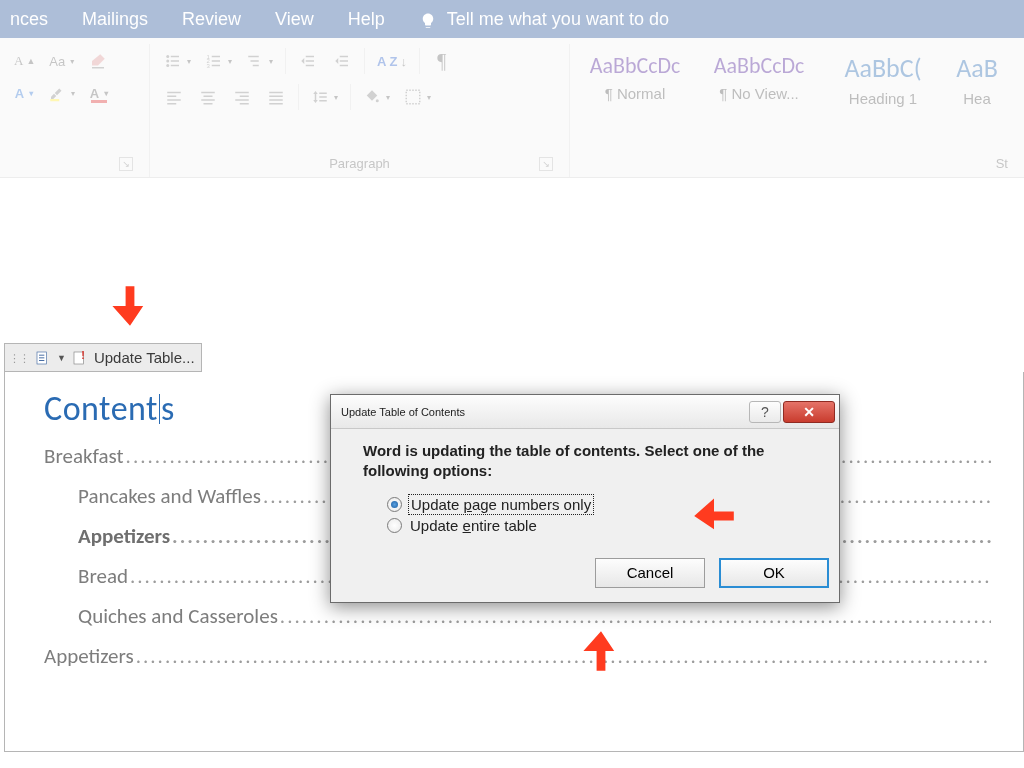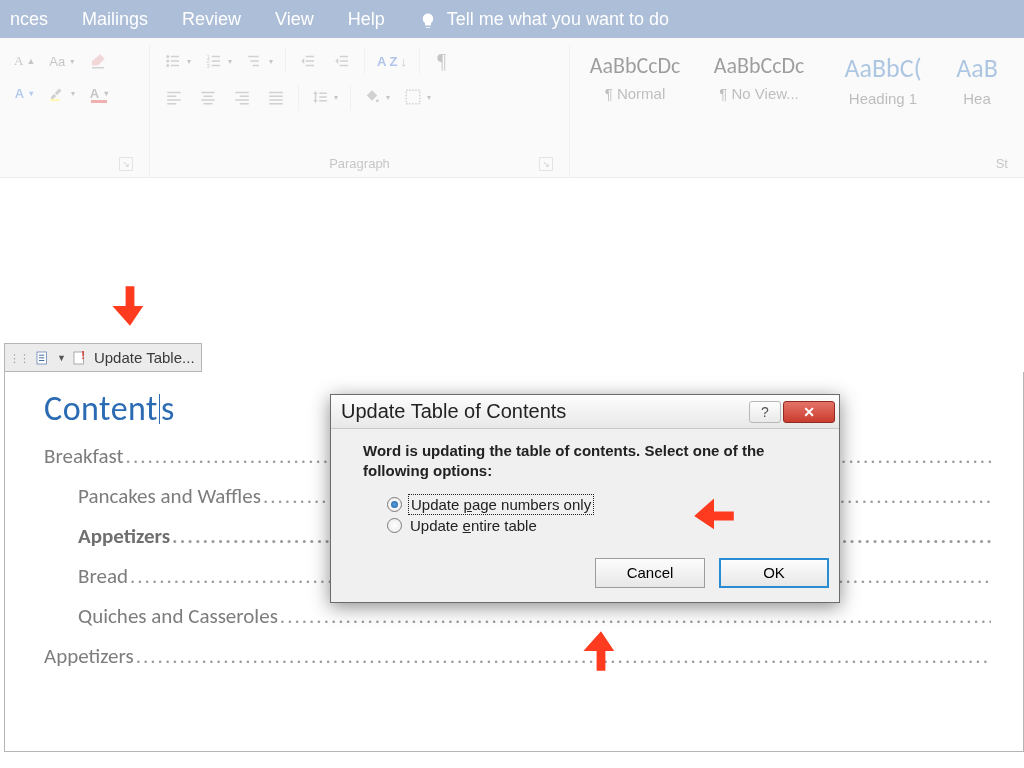--- a/index.html
+++ b/index.html
@@ -70,21 +70,21 @@
     display: inline-flex; align-items: center; justify-content: center;
     gap: 3px; padding: 0 4px;
     color: #6a6a6a;
   }
   .rbtn .caret { font-size: 8px; margin-left: 2px; }
   .rbtn svg { width: 18px; height: 18px; }
   .sep { width: 1px; height: 26px; background: #dcdcdc; margin: 0 2px; }
 
   .style-gallery { display: flex; gap: 14px; align-items: flex-start; padding-top: 4px; }
   .style-item { width: 110px; text-align: center; }
-  .style-item .sample { font-size: 22px; color: #000000; font-family: Calibri, sans-serif; white-space: nowrap; }
+  .style-item .sample { font-size: 22px; color: #4c1d95; font-family: Calibri, sans-serif; white-space: nowrap; }
   .style-item .sample.h1 { color: #2a6bb3; font-size: 26px; }
   .style-item .sname { font-size: 15px; color: #555; margin-top: 6px; white-space: nowrap; overflow: hidden; text-overflow: ellipsis; }
 
   
   .doc {
     position: absolute;
     top: 343px; left: 4px; right: 0;
   }
   .toc-toolbar {
     display: inline-flex; align-items: center;
@@ -153,21 +153,21 @@
     color: #222;
     z-index: 50;
   }
   .dialog .titlebar {
     display: flex; align-items: center;
     height: 34px;
     background: linear-gradient(#fdfdfd, #e8e8e8);
     border-bottom: 1px solid #c8c8c8;
     padding: 0 4px 0 10px;
   }
-  .dialog .titlebar .t { flex: 1; font-size: 20px; }
+  .dialog .titlebar .t { flex: 1; font-size: 11px; }
   .dialog .titlebar .winbtn {
     width: 32px; height: 22px;
     display: inline-flex; align-items: center; justify-content: center;
     margin-left: 2px;
     border: 1px solid #b7b7b7;
     border-radius: 3px;
     background: linear-gradient(#fdfdfd,#eaeaea);
     font-size: 14px; color: #555;
   }
   .dialog .titlebar .winbtn.close {

